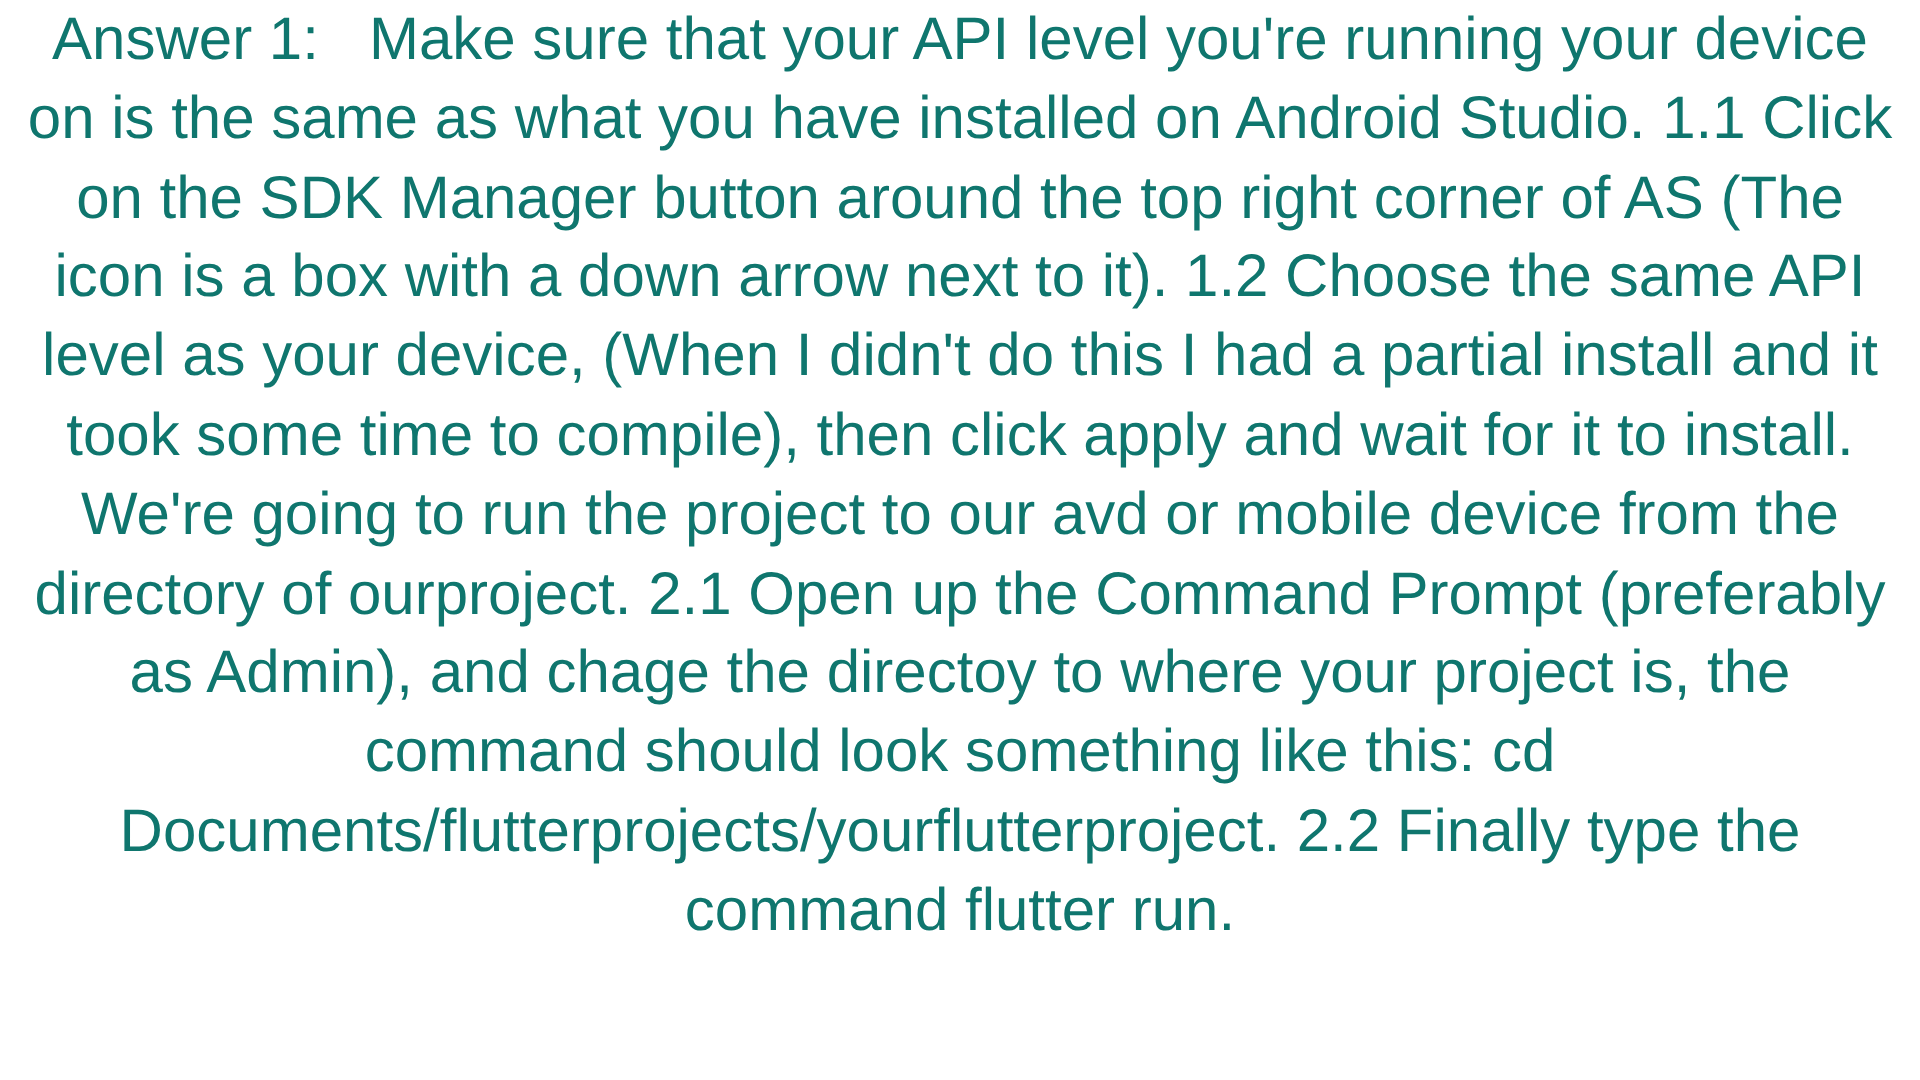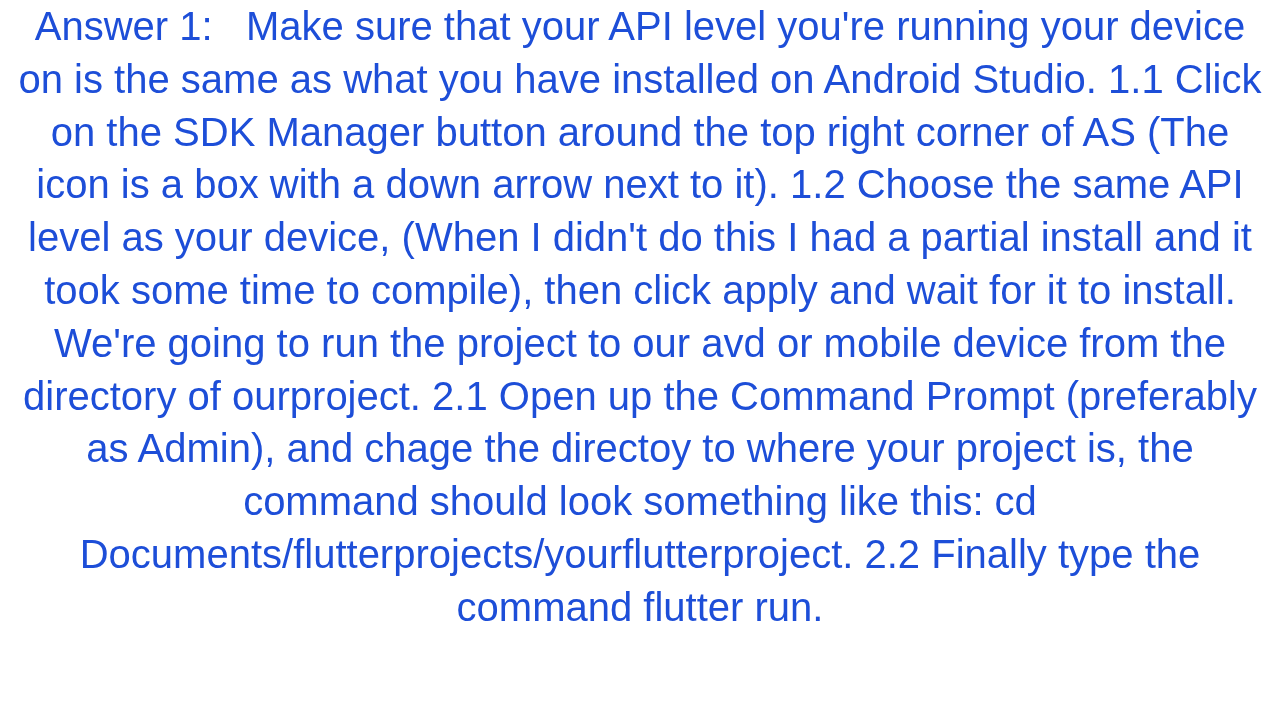--- a/index.html
+++ b/index.html
@@ -7,21 +7,21 @@
     padding: 0;
     width: 1280px;
     height: 720px;
     overflow: hidden;
     background: #ffffff;
   }
   .content {
     font-family: Arial, Helvetica, sans-serif;
     font-size: 40px;
     line-height: 1.32;
-    color: #1d4ed8;
+    color: #0f766e;
     text-align: center;
     padding: 0 12px;
     letter-spacing: 0px;
   }
 </style>
 </head>
 <body>
 
 <div class="content">
   <span>Answer 1:</span>

